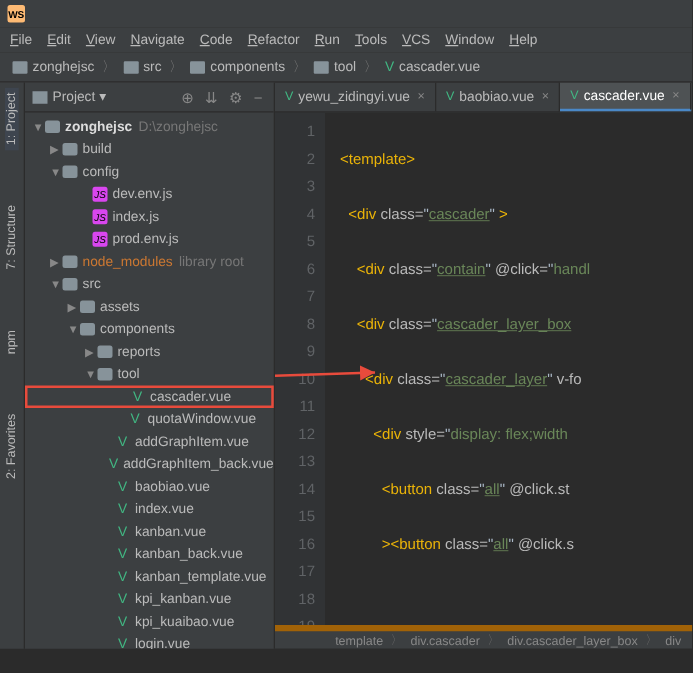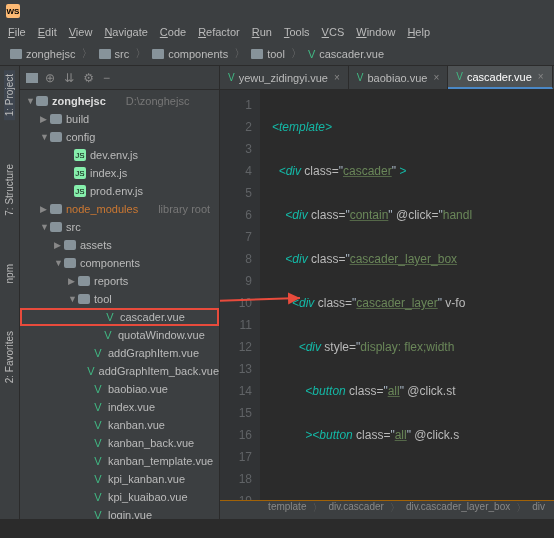--- a/index.html
+++ b/index.html
@@ -21,44 +21,44 @@
 .panel-header { height: 24px; display: flex; align-items: center; padding: 0 6px; border-bottom: 1px solid #2b2b2b; font-size: 11px; }
 .panel-header .folder-icon { width: 12px; height: 10px; background: #87939a; margin-right: 4px; }
 .panel-header .drop { color: #bbb; flex: 1; }
 .panel-header .tools span { color: #888; padding: 0 3px; cursor: pointer; font-size: 12px; }
 .tree { flex: 1; overflow: auto; padding: 2px 0; font-size: 11px; }
 .tree-item { display: flex; align-items: center; height: 18px; padding-left: var(--indent, 6px); cursor: pointer; white-space: nowrap; }
 .tree-item.selected { background: transparent; }
 .tree-item .arrow { width: 10px; color: #888; font-size: 9px; }
 .tree-item .ico { width: 12px; height: 12px; margin-right: 4px; display: flex; align-items: center; justify-content: center; font-size: 8px; border-radius: 2px; }
 .tree-item .ico.folder { background: #87939a; height: 10px; width: 12px; }
-.tree-item .ico.js { background: #86efac; color: #000; }
+.tree-item .ico.js { background: #d946ef; color: #000; font-style: italic; }
 .tree-item .ico.vue { color: #41b883; font-size: 11px; }
 .tree-item .label { color: #bbb; }
 .tree-item .label.root { color: #ddd; font-weight: bold; }
 .tree-item .label.lib { color: #cc7832; }
-.tree-item .path { color: #777; margin-left: 20px; }
+.tree-item .path { color: #777; margin-left: 5px; }
 .redbox { border: 2px solid #e84b3c; }
 .editor { flex: 1; background: #2b2b2b; display: flex; flex-direction: column; overflow: hidden; }
 .tabs { height: 24px; background: #3c3f41; display: flex; align-items: center; border-bottom: 1px solid #2b2b2b; }
 .tab { height: 100%; display: flex; align-items: center; padding: 0 8px; font-size: 11px; color: #bbb; cursor: pointer; border-right: 1px solid #2b2b2b; }
 .tab.active { background: #4e5254; color: #fff; border-bottom: 2px solid #4a88c7; }
 .tab .vico { color: #41b883; margin-right: 4px; font-size: 10px; }
 .tab .close { margin-left: 6px; color: #888; font-size: 10px; }
 .code-area { flex: 1; display: flex; overflow: hidden; position: relative; }
 .gutter { width: 40px; background: #313335; text-align: right; padding: 4px 8px 4px 0; color: #606366; font-family: Consolas, monospace; font-size: 12px; line-height: 22px; }
 .code { flex: 1; padding: 4px 0 4px 12px; font-family: Consolas, monospace; font-size: 12px; line-height: 22px; white-space: pre; overflow: hidden; position: relative; }
 .code .line { position: relative; }
-.tag { color: #14b8a6; font-style: italic; }
+.tag { color: #eab308; }
 .attr { color: #bababa; }
 .str { color: #6a8759; }
 .str-u { color: #6a8759; text-decoration: underline; text-decoration-color: #6a8759aa; }
 .txt { color: #a9b7c6; }
 .arrow-overlay { position: absolute; pointer-events: none; z-index: 10; }
-.breadcrumb-bottom { height: 19px; background: #3c3f41; display: flex; align-items: flex-start; padding: 0 6px; font-size: 10px; color: #888; border-top: 1px solid #a16207; }
+.breadcrumb-bottom { height: 19px; background: #3c3f41; display: flex; align-items: flex-end; padding: 0 6px; font-size: 10px; color: #888; border-top: 5px solid #a16207; }
 .breadcrumb-bottom span { padding: 0 3px; }
 .breadcrumb-bottom .sep { color: #666; }
 @keyframes blink { 50% { opacity: 0; } }
 </style>
 </head>
 <body>
 
 <div class="title-bar">
   <div class="ws-icon">WS</div>
 </div>
@@ -93,20 +93,21 @@
   <div class="left-gutter" id="left-gutter">
       <div class="vtab active">1: Project</div>
       <div class="vtab">7: Structure</div>
       <div class="vtab">npm</div>
       <div class="vtab">2: Favorites</div>
     </div>
 
   <div class="project-panel">
     <div class="panel-header">
       <div class="folder-icon"></div>
+      <span class="drop"><span>Project</span> ▾</span>
       <div class="tools">
         <span>⊕</span>
         <span>⇊</span>
         <span>⚙</span>
         <span>−</span>
       </div>
     </div>
     <div class="tree" id="tree">
         <div class="tree-item" style="--indent: 6px;">
           <span class="arrow">▼</span>

